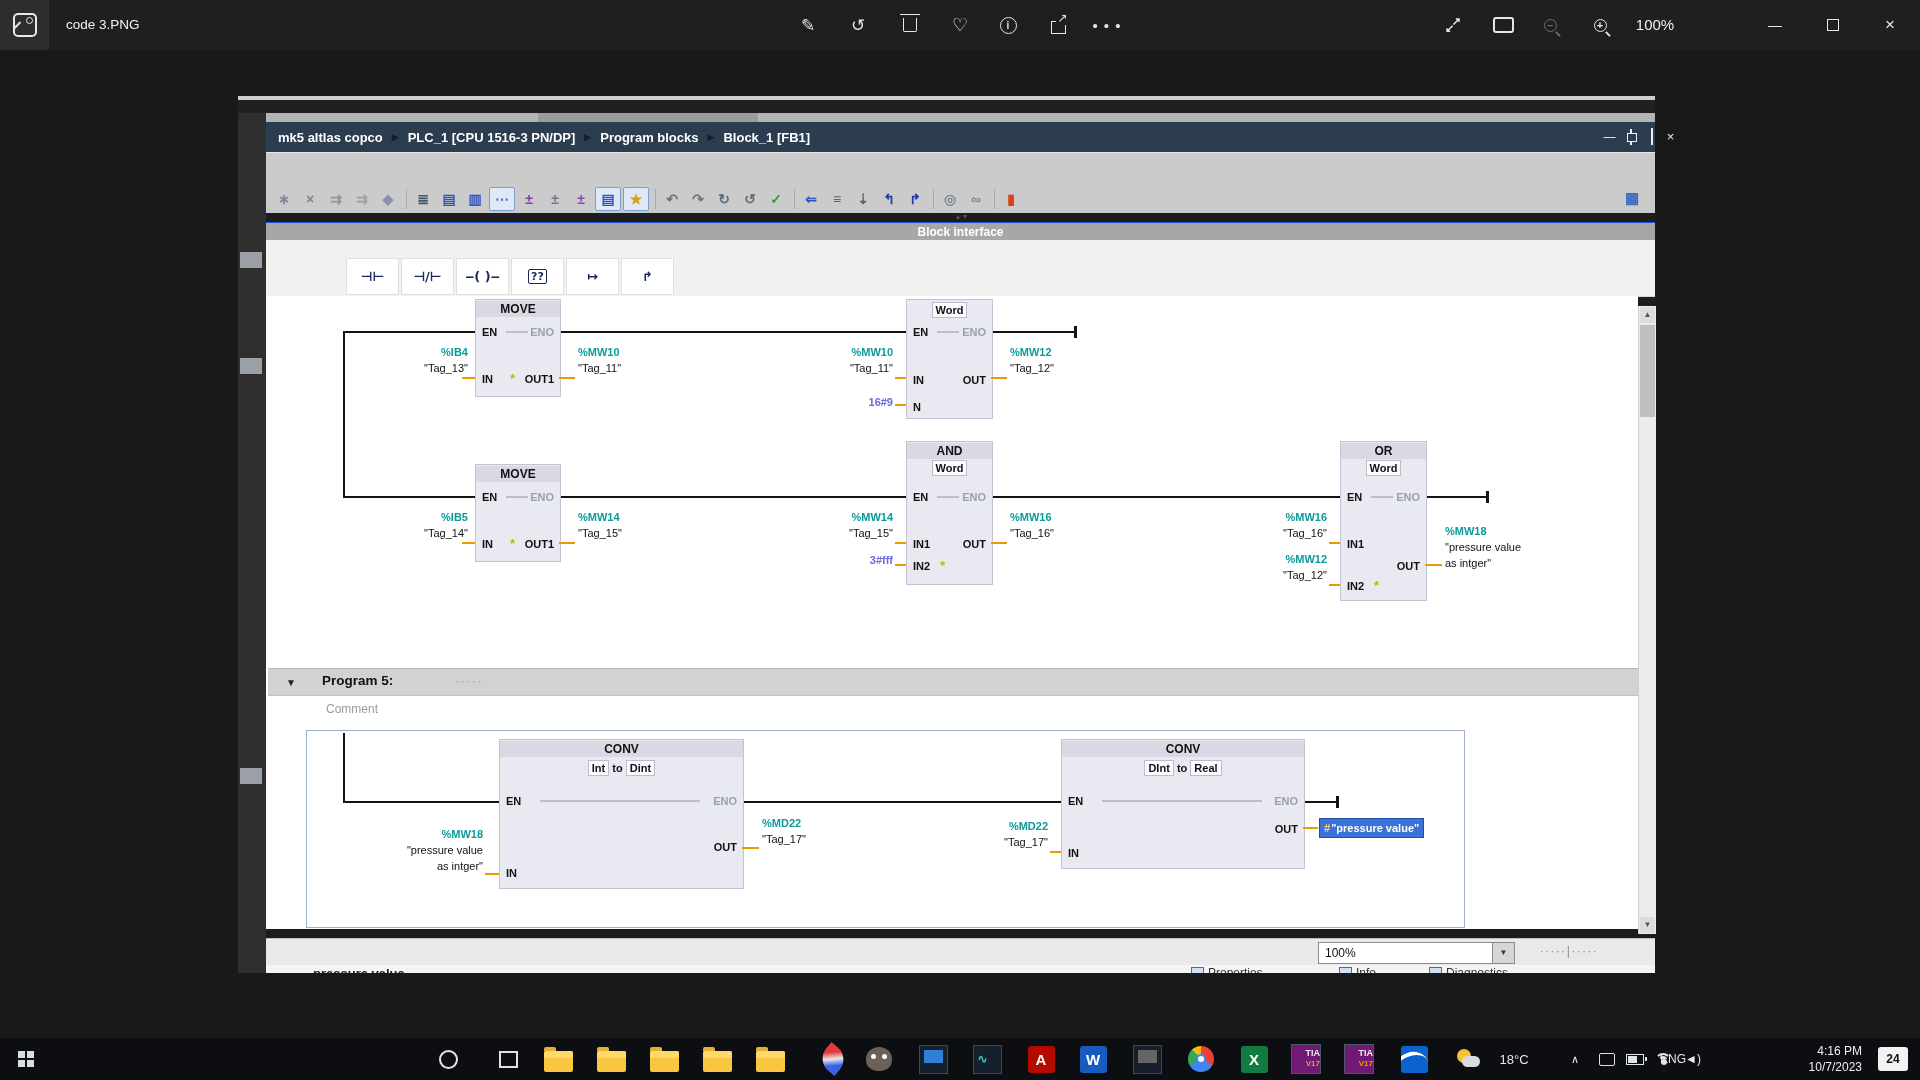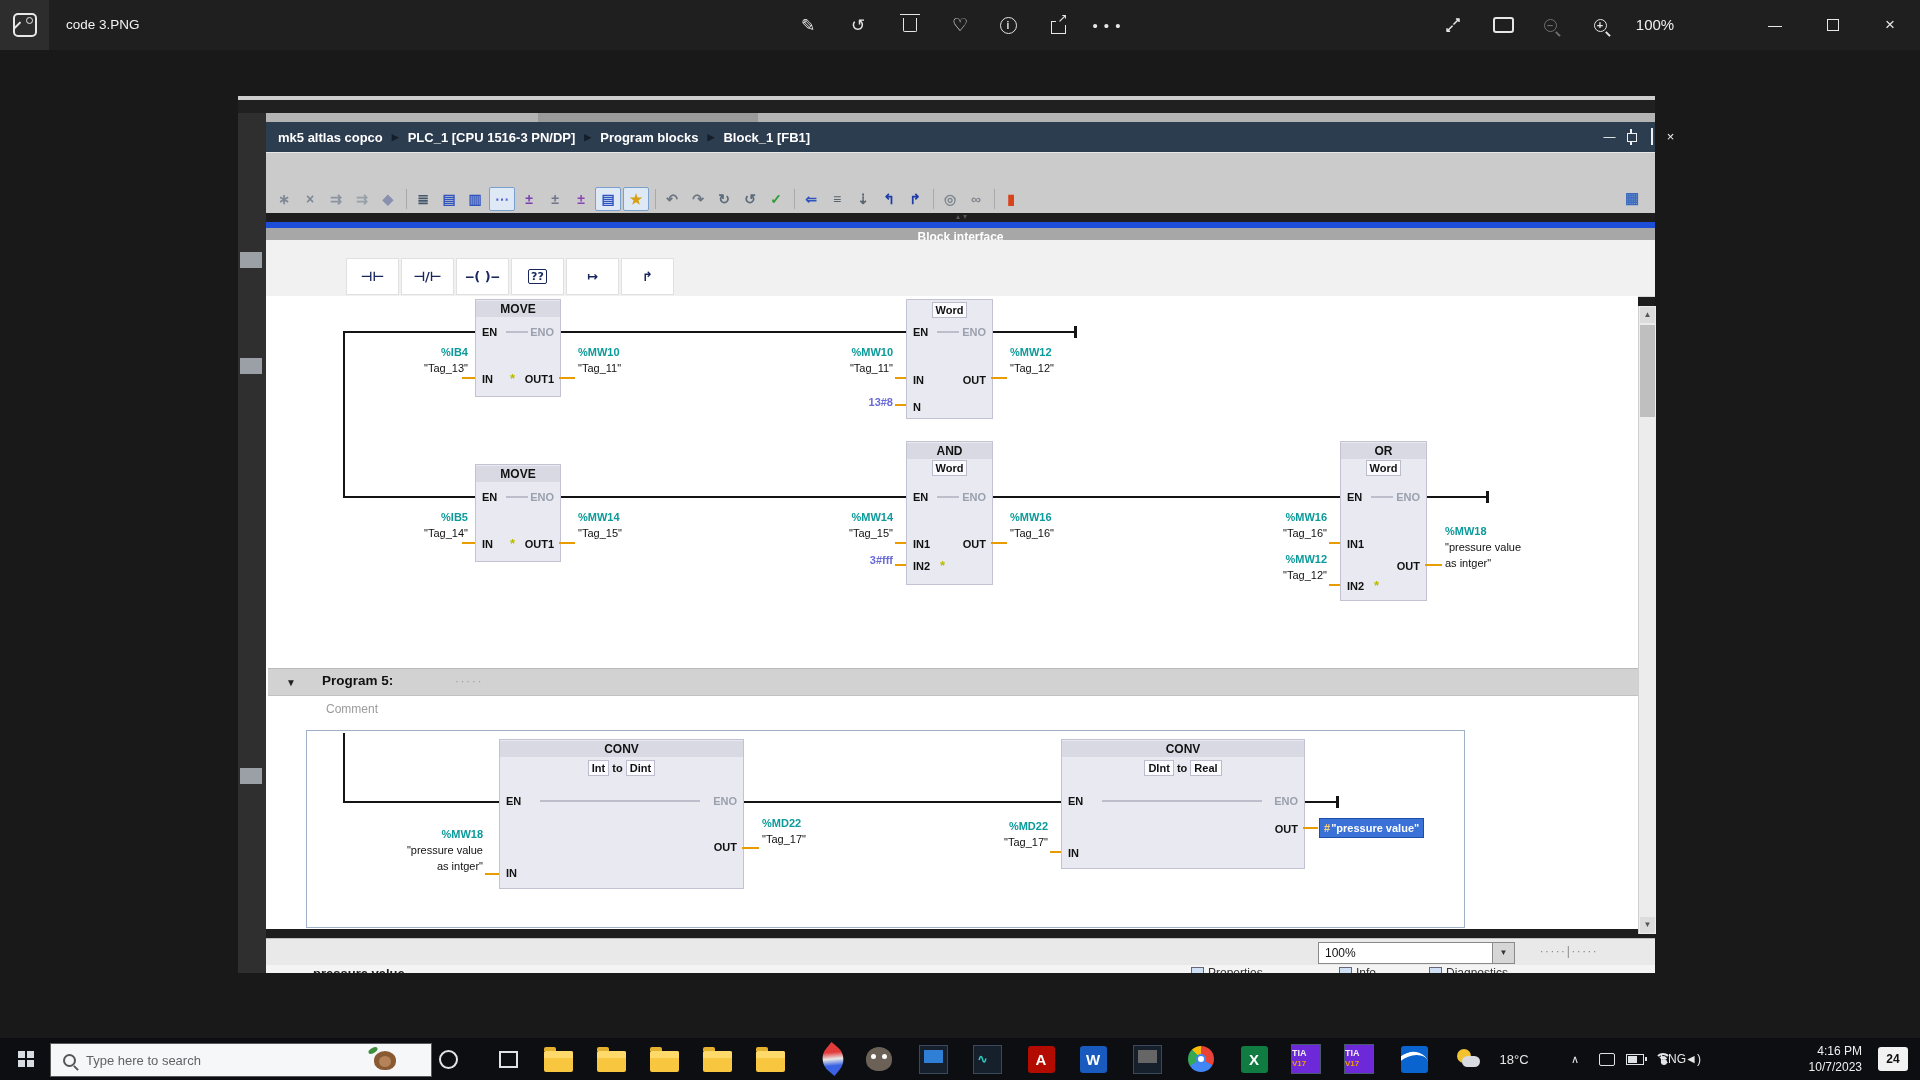--- a/index.html
+++ b/index.html
@@ -40,21 +40,21 @@
   .i-wfloat{width:8px;height:7px;border:1.2px solid #f0f0f0;position:relative;margin:4px auto 0}
   .i-wfloat::before{content:"";position:absolute;left:-4px;top:3px;width:8px;height:7px;border:1.2px solid #f0f0f0;background:#2d3d50}
   .i-wmax{width:9px;height:8px;border:1.2px solid #f0f0f0;border-top-width:2.5px;margin:4px auto 0}
   #tia-gray{position:absolute;left:28px;top:56px;width:1389px;height:60px;background:#cbcbcb;border-top:1px solid #e8e8e8}
   #tia-toolbar{position:absolute;left:34px;top:91px;height:24px;display:flex;align-items:center}
   .tbi{width:24px;height:22px;margin-right:2px;display:flex;align-items:center;justify-content:center;font-size:14px;font-weight:bold;border-radius:2px}
   .tbi.boxed{border:1px solid #7aa0d0;background:#dfe9f6}
   .tbsep{width:1px;height:20px;background:#a9a9a9;margin:0 4px}
   #tb-right{position:absolute;left:1382px;top:91px;width:24px;height:22px;display:flex;align-items:center;justify-content:center;color:#3a6ac0;font-size:15px;font-weight:bold}
   .splitA{position:absolute;left:707px;top:115px;width:36px;height:11px;color:#555;font-size:8px;letter-spacing:3px;text-align:center;line-height:11px}
-  #blockbar{position:absolute;left:28px;top:126px;width:1389px;height:18px;background:#a7a7a7;color:#fff;font-size:12px;font-weight:bold;text-align:center;line-height:18px;border-top:6px solid #1d4ed8}
+  #blockbar{position:absolute;left:28px;top:126px;width:1389px;height:18px;background:#a7a7a7;color:#fff;font-size:12px;font-weight:bold;text-align:center;line-height:18px;border-top:1px solid #1d4ed8}
   .splitB{position:absolute;left:941px;top:198px;width:34px;height:15px;display:flex}
   .splitB i{flex:1;border:1px solid #b0b0b0;background:#e4e4e4;color:#555;font-size:8px;font-style:normal;text-align:center;line-height:13px}
   #favbar{position:absolute;left:28px;top:144px;width:1389px;height:56px;background:#f1f1f1;border-bottom:1px solid #d8d8d8}
   .favbox{position:absolute;top:18px;width:51px;height:35px;background:#fff;border:1px solid #e0e0e0;color:#17265c;
     font-size:13px;font-weight:bold;display:flex;align-items:center;justify-content:center;font-family:"DejaVu Sans",sans-serif}
   .favbox .q{border:1.4px solid #17265c;border-radius:2px;padding:0 2px;font-size:11px}
   #canvas{position:absolute;left:28px;top:200px;width:1372px;height:633px;background:#fff;overflow:hidden}
   
   .w{position:absolute;height:2px;background:#141414}
   .ow{position:absolute;height:2px;background:#e89c00}
@@ -116,21 +116,21 @@
   .feather{width:24px;height:24px;background:linear-gradient(135deg,#e23b3b 30%,#e8e8e8 50%,#3b62e2 70%);border-radius:0 16px;transform:rotate(40deg)}
   .gimp{position:relative;width:26px;height:24px;background:#6b6156;border-radius:50% 50% 45% 45%}
   .gimp::before{content:"";position:absolute;left:5px;top:7px;width:5px;height:5px;background:#fff;border-radius:50%}
   .gimp::after{content:"";position:absolute;right:5px;top:7px;width:5px;height:5px;background:#fff;border-radius:50%}
   .appdark{width:27px;height:27px;background:#16202c;border:1px solid #3a4a5c;position:relative}
   .appdark .scr{position:absolute;left:4px;top:4px;right:4px;height:13px;background:#2f7fd6}
   .appdark .wv{position:absolute;left:4px;top:8px;right:4px;height:10px;color:#2fd0c0;font-size:12px;line-height:10px;font-weight:bold}
   .sqapp{width:27px;height:27px;border-radius:3px;color:#fff;font-weight:bold;font-size:15px;text-align:center;line-height:27px}
   .chrome{position:relative;width:26px;height:26px;border-radius:50%;background:conic-gradient(#ea4335 0 33%,#4285f4 33% 66%,#34a853 66% 88%,#fbbc05 88% 100%)}
   .chrome::after{content:"";position:absolute;left:8px;top:8px;width:10px;height:10px;background:#fff;border:2px solid #4285f4;border-radius:50%;box-sizing:border-box}
-  .tia-app{width:28px;height:28px;background:#6d28d9;border:1px solid #47586a;text-align:left}
+  .tia-app{width:28px;height:28px;background:#701a75;border:1px solid #47586a;text-align:right}
   .tia-app .l1{display:block;color:#f0f0f0;font-size:9px;font-weight:bold;line-height:12px;margin-top:2px}
   .tia-app .l2{display:block;color:#f0a000;font-size:8px;font-weight:bold;line-height:9px}
   .swoosh{position:relative;width:27px;height:27px;background:#0a64d0;border-radius:3px;overflow:hidden}
   .swoosh::after{content:"";position:absolute;left:-6px;top:6px;width:34px;height:26px;border-top:4px solid #fff;border-radius:50%;transform:rotate(-20deg)}
   .wxicon{position:relative;width:26px;height:22px}
   .wxicon .sun{position:absolute;left:1px;top:1px;width:14px;height:14px;background:#f2c230;border-radius:50%}
   .wxicon .cld{position:absolute;left:6px;top:8px;width:18px;height:11px;background:#d8dce0;border-radius:8px}
   .batt{width:16px;height:9px;border:1.5px solid #dfe3e6;position:relative}
   .batt::before{content:"";position:absolute;left:1px;top:1px;bottom:1px;width:9px;background:#dfe3e6}
   .batt::after{content:"";position:absolute;right:-4px;top:2px;width:2px;height:4px;background:#dfe3e6}
@@ -303,21 +303,21 @@
       <span class="pin pr eno" style="top:25px">ENO</span>
       <span class="pin pl" style="top:73px">IN</span>
       <span class="pin pr" style="top:73px">OUT</span>
       <span class="pin pl" style="top:100px">N</span>
     </div>
     <div class="tagblk tr" style="left:525px;top:48px;width:102px">
       <span class="addr">%MW10</span><br><span>"Tag_11"</span>
     </div>
     <div class="ow" style="left:629px;top:81px;width:11px"></div>
     <div class="tagblk tr" style="left:545px;top:98px;width:82px">
-      <span class="const">13#8</span>
+      <span class="const">16#9</span>
     </div>
     <div class="ow" style="left:629px;top:108px;width:11px"></div>
     <div class="ow" style="left:725px;top:81px;width:16px"></div>
     <div class="tagblk" style="left:744px;top:48px">
       <span class="addr">%MW12</span><br><span>"Tag_12"</span>
     </div>
 
     <div class="w" style="left:77px;top:200px;width:132px"></div>
     <div class="w" style="left:293px;top:200px;width:347px"></div>
     <div class="w" style="left:725px;top:200px;width:349px"></div>
@@ -474,29 +474,20 @@
 
 <div id="taskbar">
   <div class="tray-ic" style="left:0;width:48px">
     <span class="winlogo">
         <i></i>
         <i></i>
         <i></i>
         <i></i>
       </span>
   </div>
-  <div id="searchbox">
-    <span class="i-mag"></span>
-    <span id="searchtext">Type here to search</span>
-    <span class="hog">
-      <span class="leaf"></span>
-        <span class="body"></span>
-        <span class="face"></span>
-    </span>
-  </div>
   <div class="tray-ic" style="left:432px;width:32px">
       <span class="circ"></span>
     </div>
   <div class="tray-ic" style="left:492px;width:32px">
       <span class="tview"></span>
     </div>
 
   <div class="tray-ic" style="left:541px;width:34px">
       <span class="folder"></span>
     </div>

